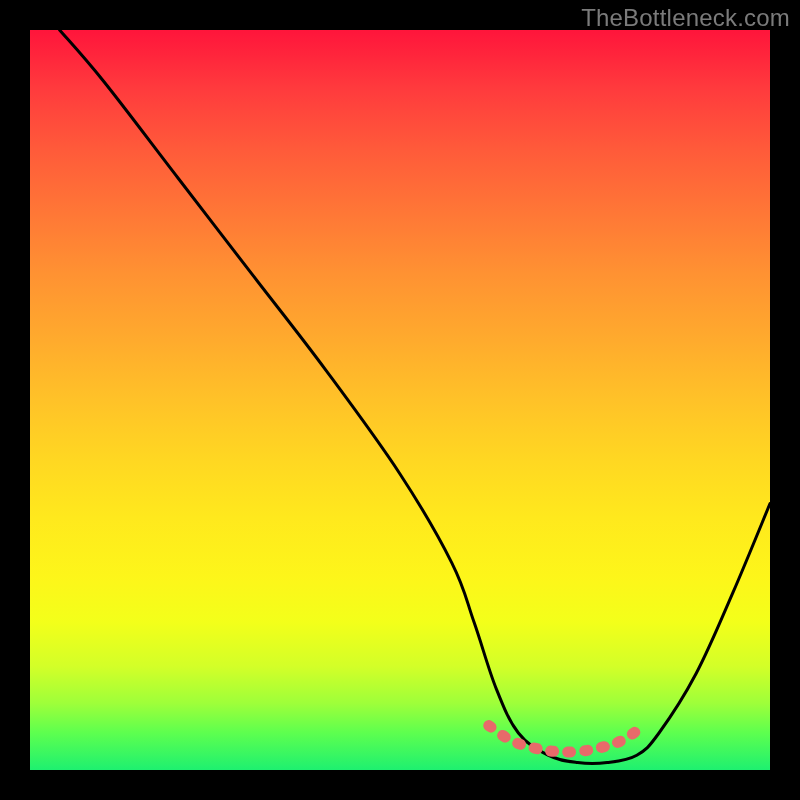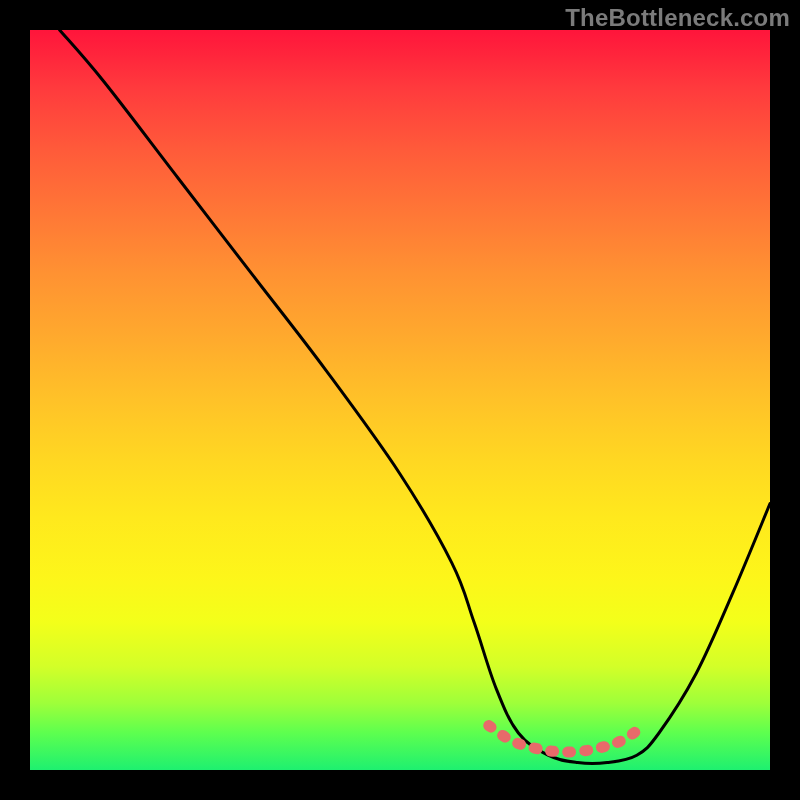--- a/index.html
+++ b/index.html
@@ -9,21 +9,21 @@
     width: 800px;
     height: 800px;
     background: #000;
   }
   .watermark {
     position: absolute;
     top: 4px;
     right: 10px;
     font-family: Arial, Helvetica, sans-serif;
     font-size: 24px;
-    font-weight: 700;
+    font-weight: 400;
     color: #7b7b7b;
     letter-spacing: 0.2px;
     z-index: 10;
   }
   .plot {
     position: absolute;
     left: 30px;
     top: 30px;
     width: 740px;
     height: 740px;

